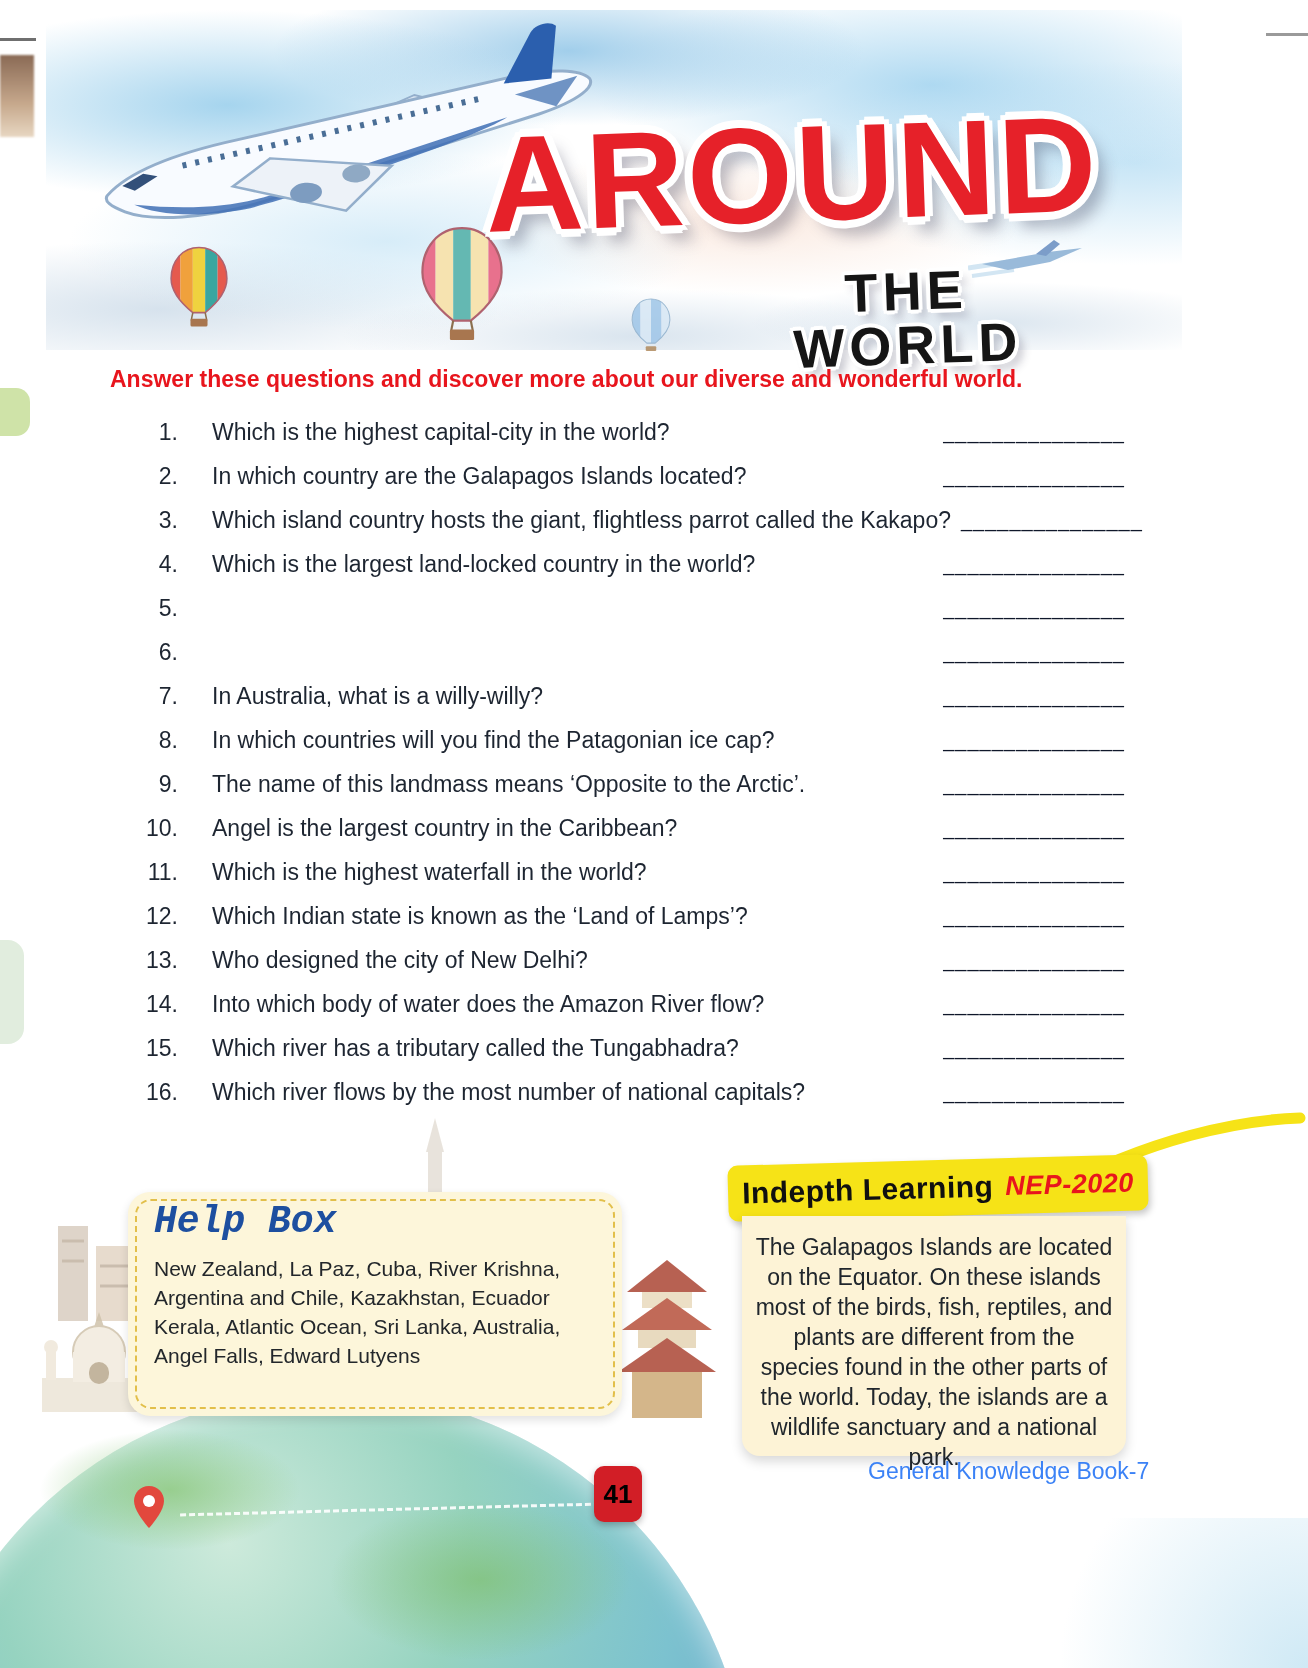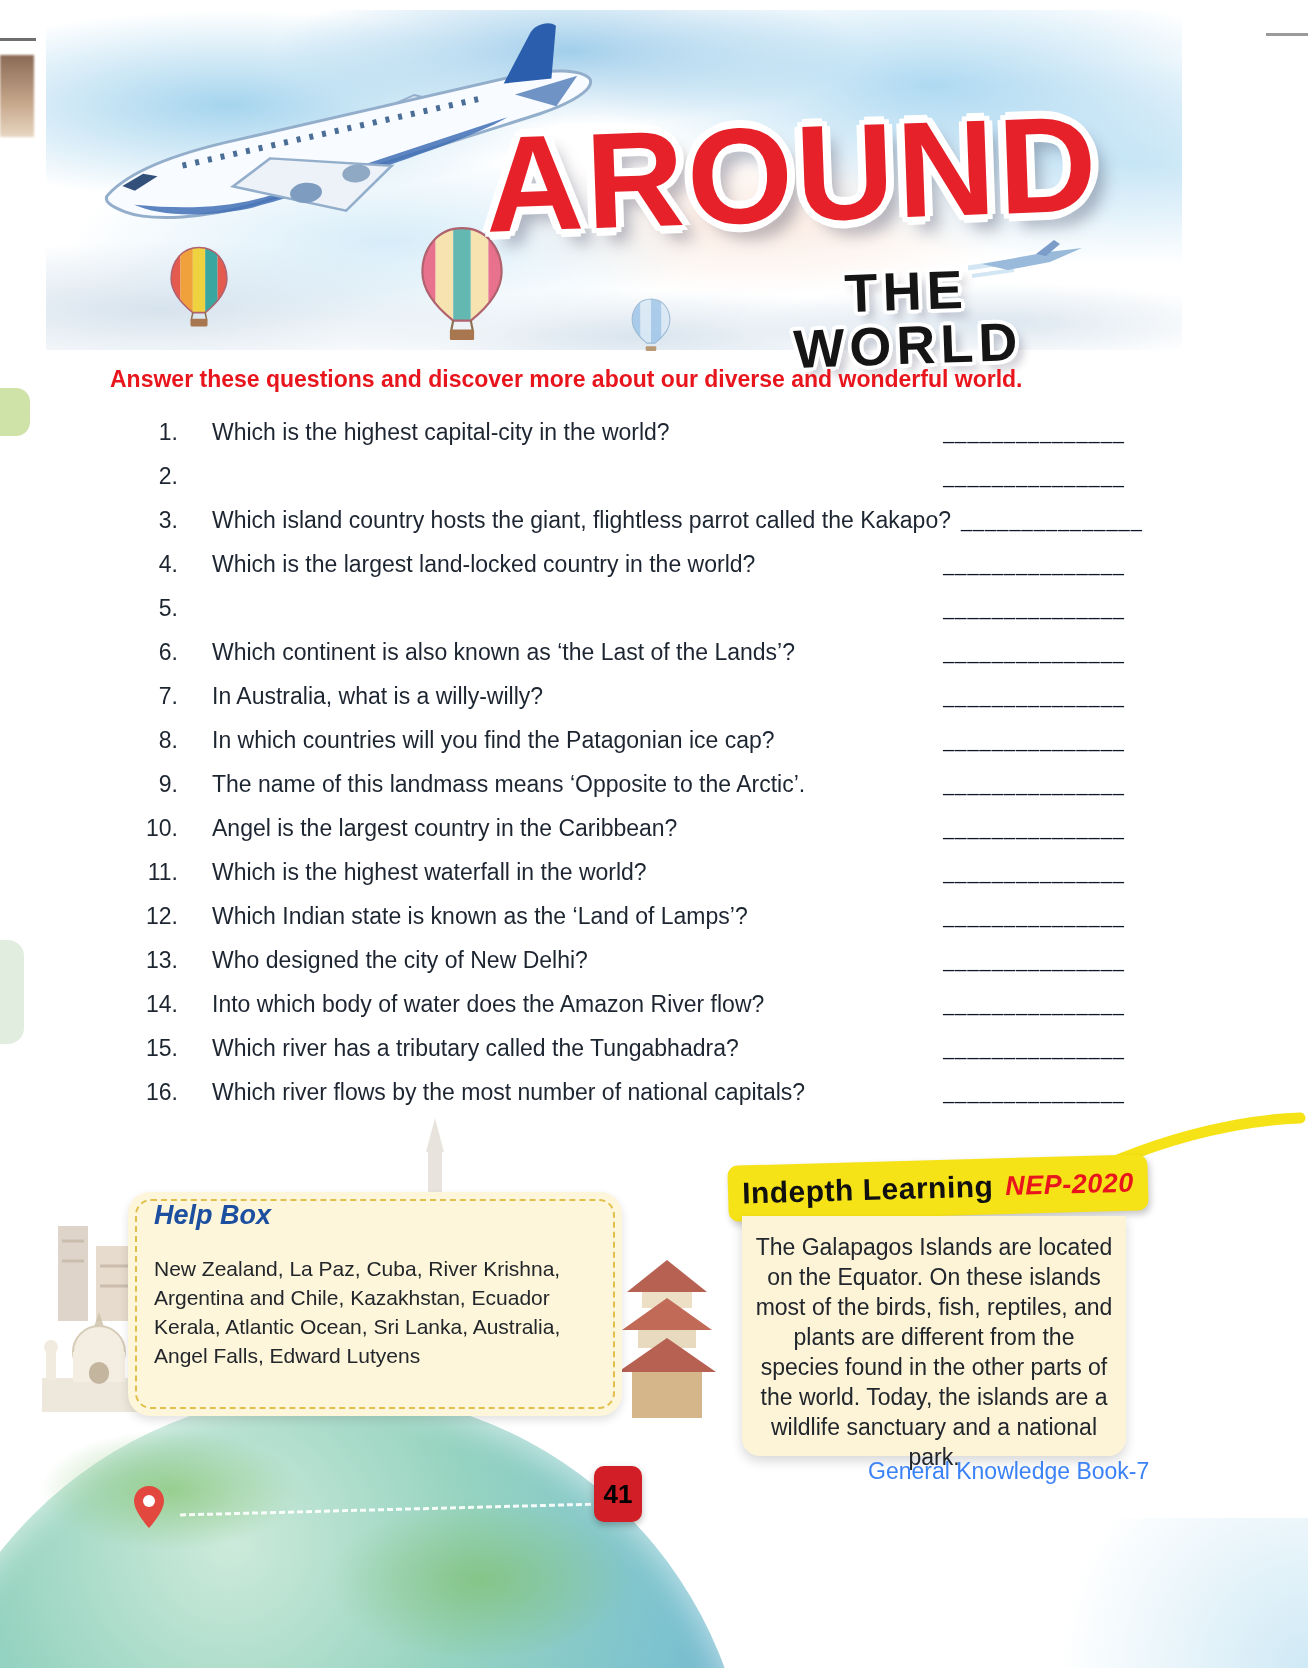--- a/index.html
+++ b/index.html
@@ -75,22 +75,22 @@
   .buildings{position:absolute;left:52px;top:1216px;width:90px;opacity:.6;}
   .taj{position:absolute;left:34px;top:1300px;width:130px;opacity:.85;}
   .pagoda{position:absolute;left:612px;top:1252px;width:110px;opacity:.8;}
   .ship{position:absolute;left:214px;top:1376px;width:90px;}
   .pin{position:absolute;left:132px;top:1484px;width:34px;}
   .route{position:absolute;left:180px;top:1508px;width:420px;border-top:3px dashed rgba(255,255,255,.9);transform:rotate(-1.5deg);}
   
   .help-box{position:absolute;left:128px;top:1192px;width:494px;height:224px;background:#fdf6da;
     border-radius:22px;box-shadow:0 4px 10px rgba(0,0,0,.12);}
   .help-box::before{content:"";position:absolute;inset:7px;border:2px dashed #e2bf4a;border-radius:16px;pointer-events:none;}
-  .help-title{position:absolute;left:26px;top:8px;font-family:Liberation Sans, sans-serif;font-style:italic;font-weight:bold;
-    font-size:27px;color:#1d4fa0;}
+  .help-title{position:absolute;left:26px;top:8px;font-family:Liberation Mono, monospace;font-style:italic;font-weight:bold;
+    font-size:38px;color:#1d4fa0;}
   .help-lines{position:absolute;left:26px;top:62px;font-size:21px;color:#23272b;line-height:29px;}
   .help-lines div{white-space:nowrap;}
   
   .swoosh{position:absolute;left:1040px;top:1096px;width:268px;height:104px;}
   .indepth-header{position:absolute;left:728px;top:1160px;width:420px;height:56px;background:#f6e317;
     border-radius:10px;transform:rotate(-1.6deg);display:flex;align-items:center;justify-content:center;gap:12px;
     box-shadow:2px 4px 7px rgba(0,0,0,.22);}
   .indepth-title{font-weight:900;font-size:30px;color:#101010;letter-spacing:.5px;}
   .indepth-badge{font-weight:900;font-size:27px;color:#e8151d;font-style:italic;letter-spacing:.5px;}
   .indepth-body{position:absolute;left:742px;top:1216px;width:360px;height:208px;background:#fdf3d6;
@@ -241,39 +241,39 @@
 
   <div class="intro">Answer these questions and discover more about our diverse and wonderful world.</div>
   <div class="questions">
       <div class="q-row">
       <span class="q-num">1.</span>
       <span class="q-text">Which is the highest capital-city in the world?</span>
       <span class="q-blank">_______________</span>
     </div>
       <div class="q-row">
       <span class="q-num">2.</span>
+      <span class="q-text">In which country are the Galapagos Islands located?</span>
       <span class="q-blank">_______________</span>
     </div>
       <div class="q-row">
       <span class="q-num">3.</span>
       <span class="q-text">Which island country hosts the giant, flightless parrot called the Kakapo?</span>
       <span class="q-blank">_______________</span>
     </div>
       <div class="q-row">
       <span class="q-num">4.</span>
       <span class="q-text">Which is the largest land-locked country in the world?</span>
       <span class="q-blank">_______________</span>
     </div>
       <div class="q-row">
       <span class="q-num">5.</span>
       <span class="q-blank">_______________</span>
     </div>
       <div class="q-row">
       <span class="q-num">6.</span>
-      <span class="q-text">Which continent is also known as ‘the Last of the Lands’?</span>
       <span class="q-blank">_______________</span>
     </div>
       <div class="q-row">
       <span class="q-num">7.</span>
       <span class="q-text">In Australia, what is a willy-willy?</span>
       <span class="q-blank">_______________</span>
     </div>
       <div class="q-row">
       <span class="q-num">8.</span>
       <span class="q-text">In which countries will you find the Patagonian ice cap?</span>

